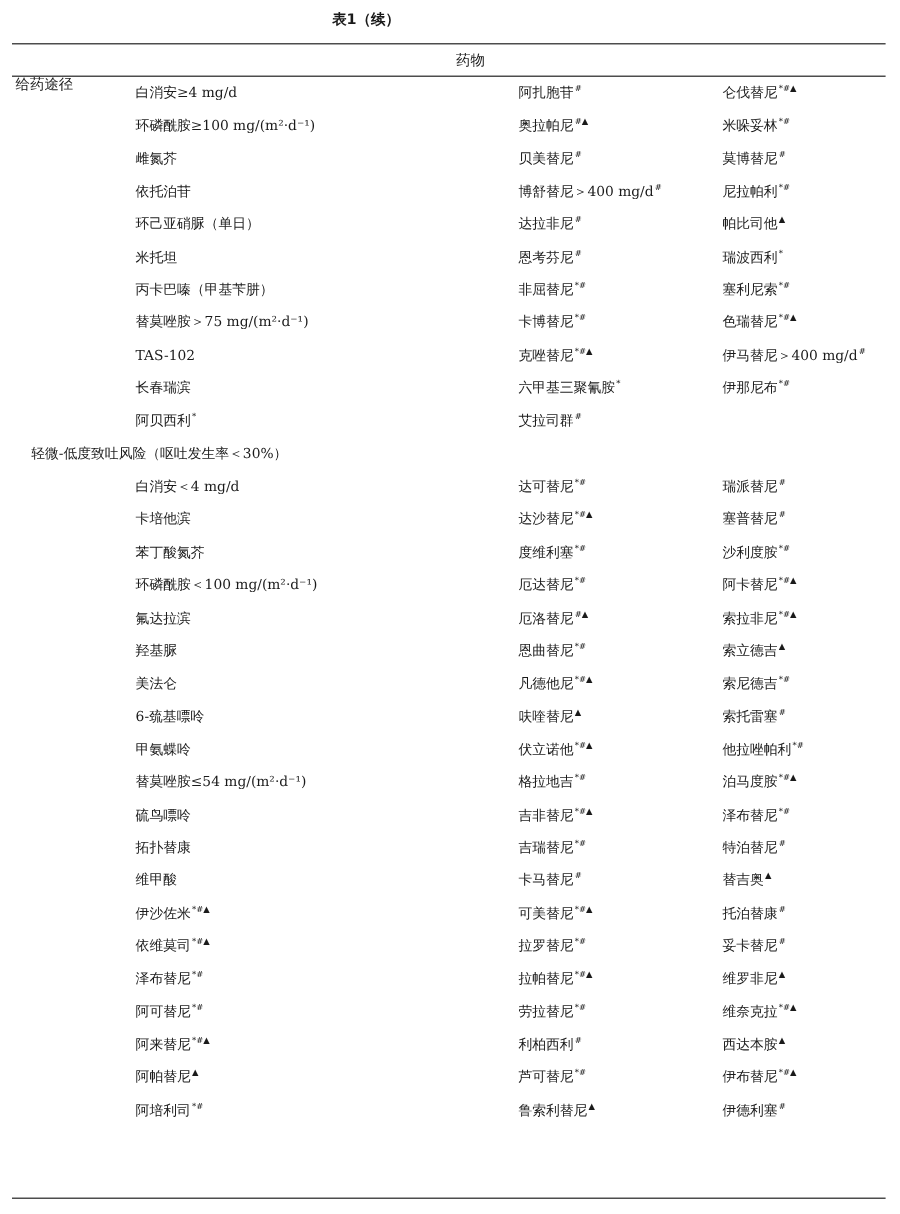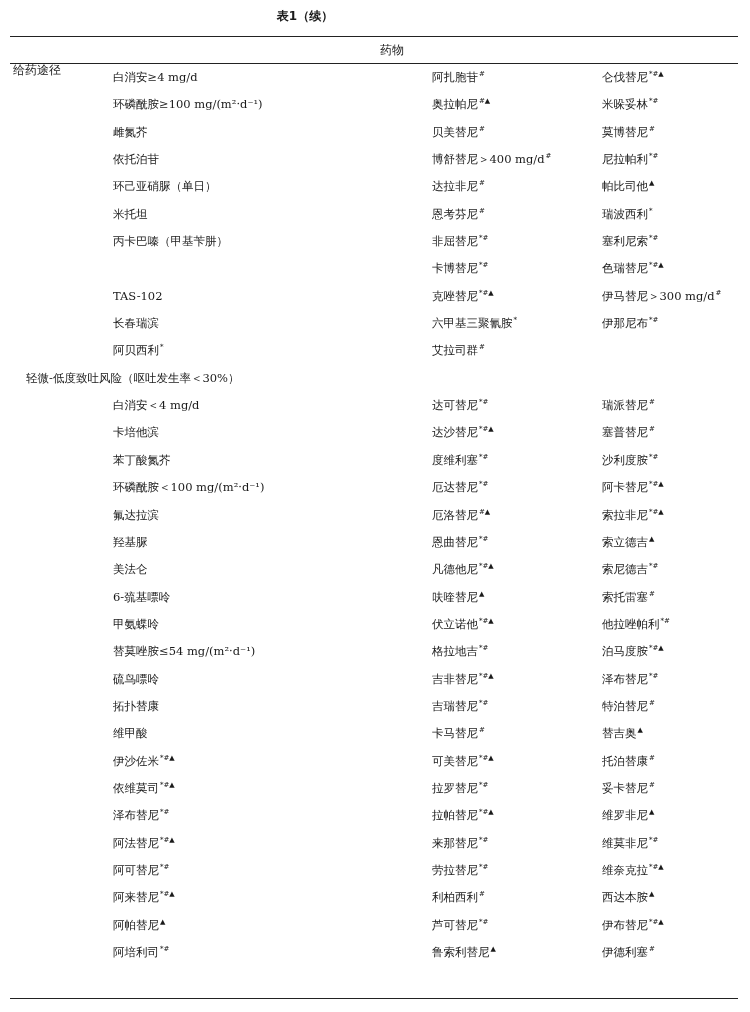--- a/index.html
+++ b/index.html
@@ -68,27 +68,28 @@
       <span class="cell c0"><span>米托坦</span><sup></sup></span>
       <span class="cell c1"><span>恩考芬尼</span><sup>#</sup></span>
       <span class="cell c2"><span>瑞波西利</span><sup>*</sup></span>
     </div>
     <div class="row">
       <span class="cell c0"><span>丙卡巴嗪（甲基苄肼）</span><sup></sup></span>
       <span class="cell c1"><span>非屈替尼</span><sup>*#</sup></span>
       <span class="cell c2"><span>塞利尼索</span><sup>*#</sup></span>
     </div>
     <div class="row">
+      <span class="cell c0"><span>替莫唑胺＞75 mg/(m²·d⁻¹)</span><sup></sup></span>
       <span class="cell c1"><span>卡博替尼</span><sup>*#</sup></span>
       <span class="cell c2"><span>色瑞替尼</span><sup>*#▲</sup></span>
     </div>
     <div class="row">
       <span class="cell c0"><span>TAS-102</span><sup></sup></span>
       <span class="cell c1"><span>克唑替尼</span><sup>*#▲</sup></span>
-      <span class="cell c2"><span>伊马替尼＞300 mg/d</span><sup>#</sup></span>
+      <span class="cell c2"><span>伊马替尼＞400 mg/d</span><sup>#</sup></span>
     </div>
     <div class="row">
       <span class="cell c0"><span>长春瑞滨</span><sup></sup></span>
       <span class="cell c1"><span>六甲基三聚氰胺</span><sup>*</sup></span>
       <span class="cell c2"><span>伊那尼布</span><sup>*#</sup></span>
     </div>
     <div class="row">
       <span class="cell c0"><span>阿贝西利</span><sup>*</sup></span>
       <span class="cell c1"><span>艾拉司群</span><sup>#</sup></span>
       <span class="cell c2"><span></span><sup></sup></span>
@@ -170,25 +171,20 @@
       <span class="cell c0"><span>依维莫司</span><sup>*#▲</sup></span>
       <span class="cell c1"><span>拉罗替尼</span><sup>*#</sup></span>
       <span class="cell c2"><span>妥卡替尼</span><sup>#</sup></span>
     </div>
     <div class="row">
       <span class="cell c0"><span>泽布替尼</span><sup>*#</sup></span>
       <span class="cell c1"><span>拉帕替尼</span><sup>*#▲</sup></span>
       <span class="cell c2"><span>维罗非尼</span><sup>▲</sup></span>
     </div>
     <div class="row">
-      <span class="cell c0"><span>阿法替尼</span><sup>*#▲</sup></span>
-      <span class="cell c1"><span>来那替尼</span><sup>*#</sup></span>
-      <span class="cell c2"><span>维莫非尼</span><sup>*#</sup></span>
-    </div>
-    <div class="row">
       <span class="cell c0"><span>阿可替尼</span><sup>*#</sup></span>
       <span class="cell c1"><span>劳拉替尼</span><sup>*#</sup></span>
       <span class="cell c2"><span>维奈克拉</span><sup>*#▲</sup></span>
     </div>
     <div class="row">
       <span class="cell c0"><span>阿来替尼</span><sup>*#▲</sup></span>
       <span class="cell c1"><span>利柏西利</span><sup>#</sup></span>
       <span class="cell c2"><span>西达本胺</span><sup>▲</sup></span>
     </div>
     <div class="row">

